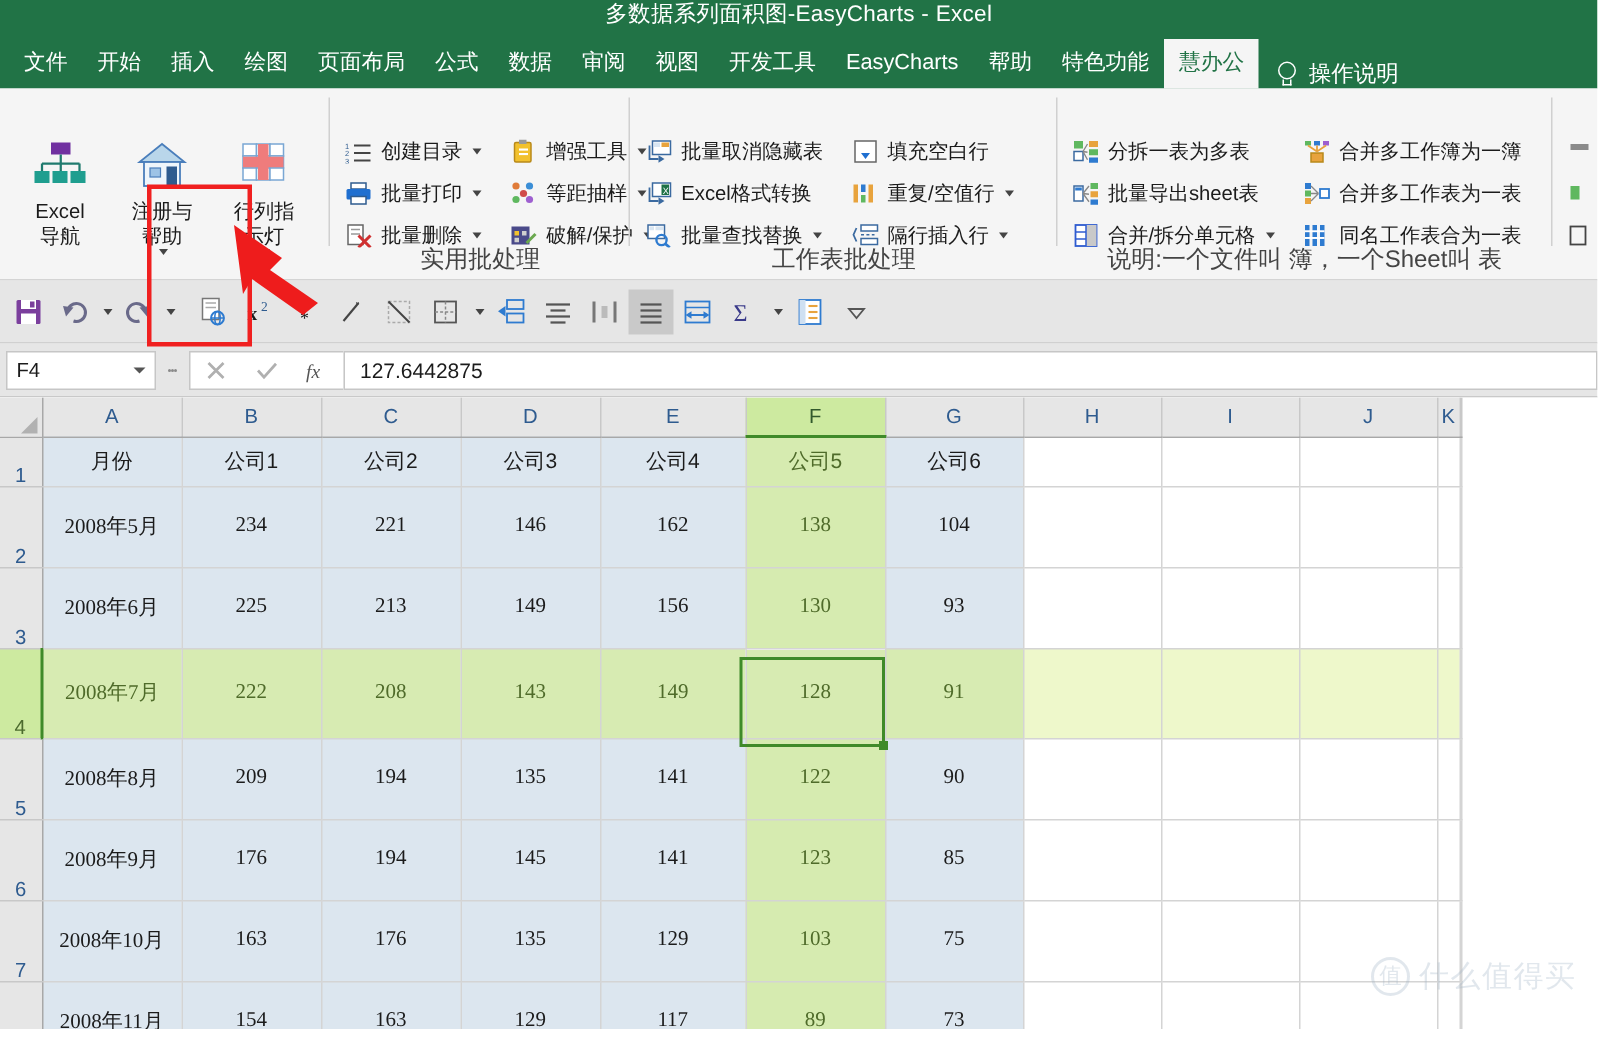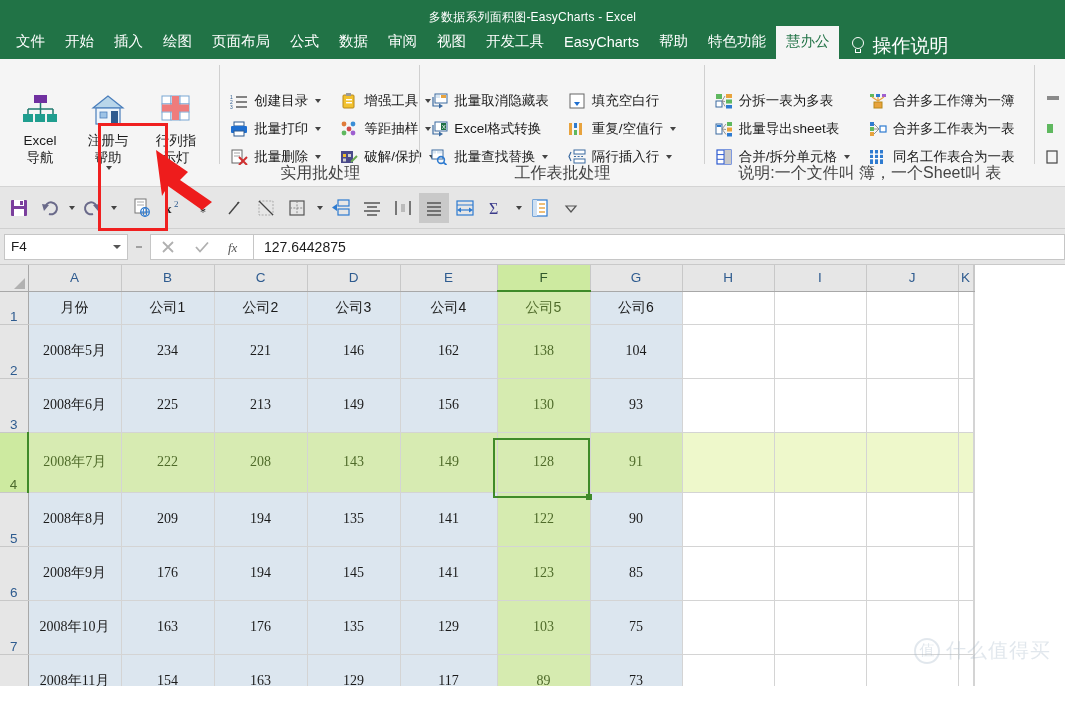--- a/index.html
+++ b/index.html
@@ -8,38 +8,38 @@
     width: 1065px; height: 704px;
     overflow: hidden;
     font-family: "Liberation Sans", "DejaVu Sans", sans-serif;
     background: #ffffff;
   }
   #app { position: relative; width: 1065px; height: 704px; overflow: hidden; }
 
   
   .titlebar {
     height: 26px; background: #217346; color: #ffffff;
-    display: flex; align-items: flex-end; justify-content: center;
-    font-size: 12px; letter-spacing: .2px;
+    display: flex; align-items: flex-start; justify-content: center;
+    font-size: 15px; letter-spacing: .2px;
   }
   .titlebar .tt { white-space: nowrap; }
 
   
   .tabstrip {
     height: 33px; background: #217346;
     display: flex; align-items: flex-end; padding-left: 6px;
   }
   .tab {
     color: #ffffff; font-size: 14.5px;
     padding: 5px 10px 7px 10px; height: 33px;
     display: flex; align-items: center; white-space: nowrap;
     cursor: default;
   }
   .tab.active { background: #f5f5f5; color: #217346; font-weight: normal; }
-  .tellme { display: flex; align-items: center; gap: 7px; color:#fff; padding-left: 12px; font-size:19px; }
+  .tellme { display: flex; align-items: center; gap: 7px; color:#fff; padding-left: 12px; font-size:15px; }
   .bulb { width: 14px; height: 18px; position: relative; display:inline-block; }
   .bulb .b1 { position:absolute; left:1px; top:0; width:12px; height:12px; border:1.6px solid #fff; border-radius:50%; }
   .bulb .b2 { position:absolute; left:4px; top:12px; width:6px; height:4px; border:1.6px solid #fff; border-top:none; }
 
   
   .ribbon {
     position: relative;
     height: 128px; background: #f5f5f5;
     border-bottom: 1px solid #d4d4d4;
     display: flex; align-items: stretch;
@@ -76,21 +76,21 @@
   .qbtn { width: 30px; height: 30px; display:flex; align-items:center; justify-content:center; cursor: default; }
   .qbtn.sel { background: #c9c9c9; }
   .qsep { width: 7px; }
 
   
   .fbar {
     height: 36px; background: #e6e6e6; display: flex; align-items: center;
     padding: 0 0 0 4px; border-bottom: 1px solid #c9c9c9;
   }
   .namebox {
-    width: 124px; height: 26px; background: #fff; border: 1px solid #c6c6c6;
+    width: 100px; height: 26px; background: #fff; border: 1px solid #c6c6c6;
     display: flex; align-items: center; padding: 0 6px; font-size: 13.5px; color:#1b1b1b;
   }
   .namebox .nbtxt { flex: 1; }
   .namebox .nbcaret { width:0;height:0;border-left:4px solid transparent;border-right:4px solid transparent;border-top:4.5px solid #555; }
   .dotsdiv { width: 22px; display:flex; align-items:center; justify-content:center; }
   .dotsdiv i { display:block; width:2px; height:2px; background:#8a8a8a; border-radius:50%; margin:1.5px 0; }
   .fbtns { height: 26px; background: #fff; border:1px solid #c6c6c6; border-right:none; display:flex; align-items:center; }
   .fbtn { width: 34px; height:24px; display:flex; align-items:center; justify-content:center; cursor:default; }
   .fbinput {
     flex: 1; height: 26px; background: #fff; border: 1px solid #c6c6c6;

